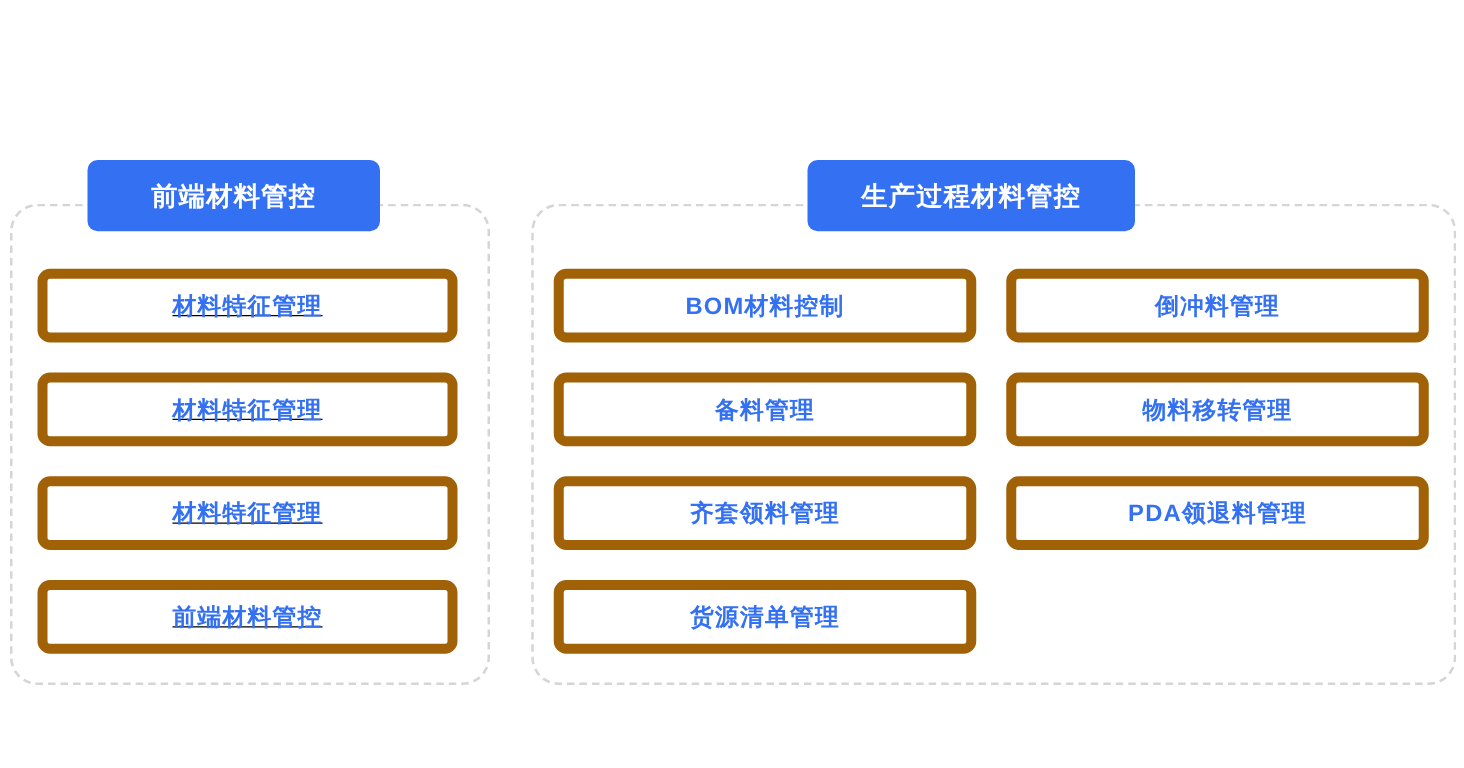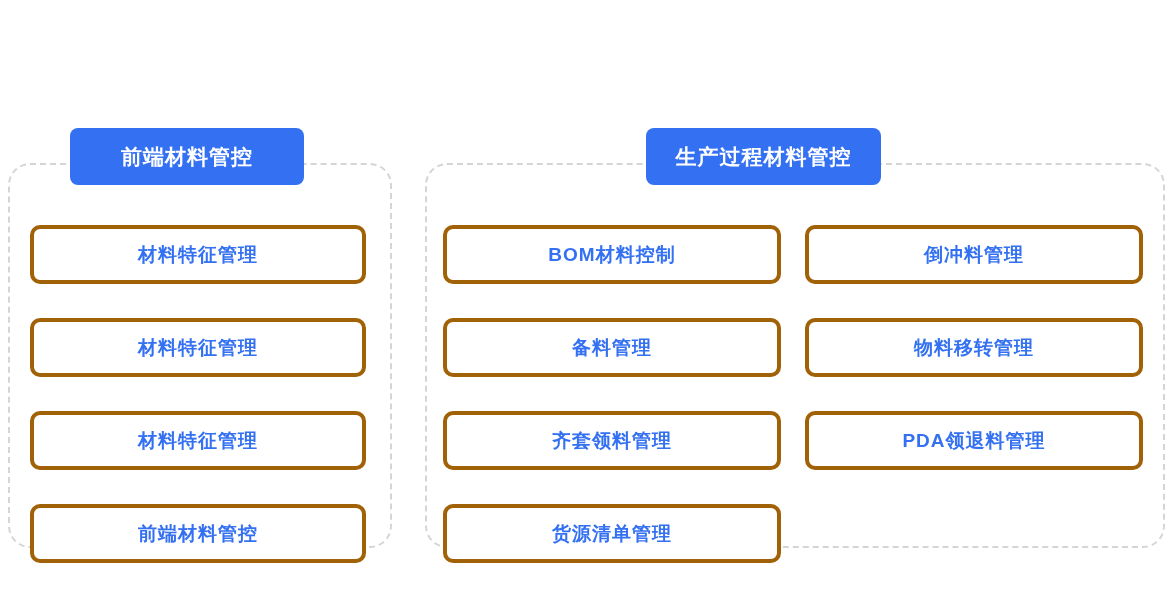--- a/index.html
+++ b/index.html
@@ -13,58 +13,57 @@
     font-family: "Liberation Sans", sans-serif;
   }
   .panel {
     position: absolute;
     top: 163px;
     height: 385px;
     border: 2px dashed #d5d5d5;
     border-radius: 22px;
     background: #ffffff;
   }
-  .panel-left  { left: 8px;   width: 384px; }
+  .panel-left  { left: 8px;   width: 384px; text-decoration: underline; }
   .panel-right { left: 425px; width: 740px; }
   .badge {
     position: absolute;
     top: -37px;
     height: 57px;
     background: #3370f2;
     border-radius: 8px;
     color: #ffffff;
     font-size: 21px;
     font-weight: 700;
     letter-spacing: 1px;
     display: flex;
     align-items: center;
     justify-content: center;
     z-index: 2;
   }
   .panel-left  .badge { left: 60px;  width: 234px; }
-  .panel-right .badge { left: 219px; width: 235px; font-family: Liberation Mono, monospace; }
+  .panel-right .badge { left: 219px; width: 262px; font-family: Liberation Mono, monospace; }
   .items {
     display: grid;
     gap: 24px 30px;
   }
   .panel-left  .items { grid-template-columns: 1fr;     padding: 50px 24px 0 20px; }
   .panel-right .items { grid-template-columns: 1fr 1fr; padding: 50px 20px 0 16px; gap: 24px; }
   .item {
     height: 59px;
     background: #ffffff;
-    border: 4px solid #a16207;
+    border: 8px solid #a16207;
     border-radius: 10px;
     display: flex;
     align-items: center;
     justify-content: center;
     color: #3370f2;
     font-size: 19px;
     font-weight: 700;
     letter-spacing: 1px;
-    margin-top: 10px;
   }
 </style>
 </head>
 <body>
 
 <div class="page">
 
   <section class="panel panel-left">
     <div class="badge">前端材料管控</div>
     <div class="items">

